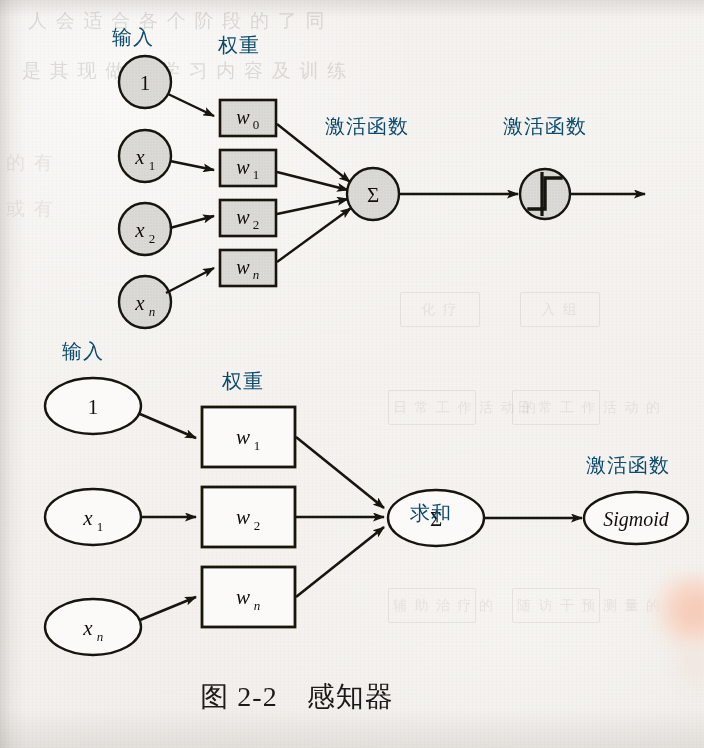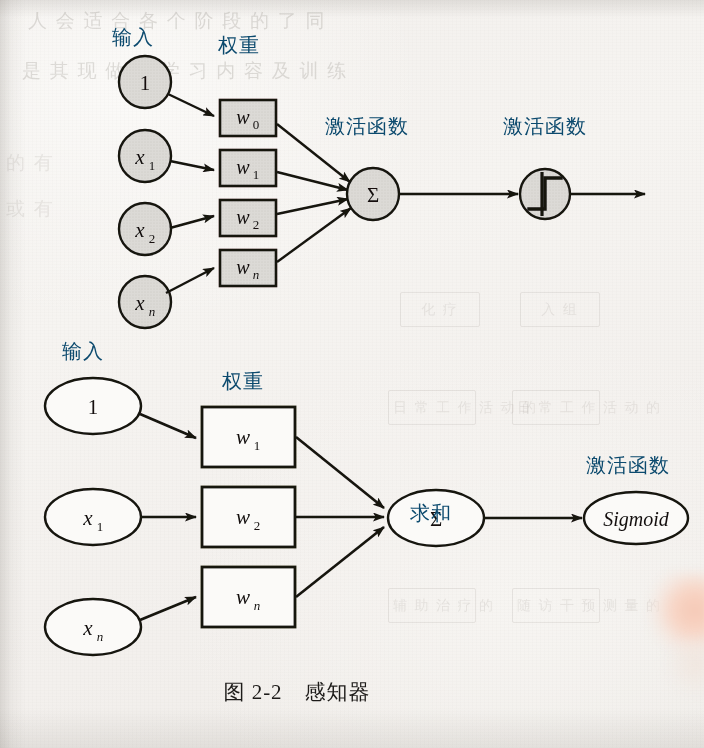--- a/index.html
+++ b/index.html
@@ -71,21 +71,21 @@
     position:absolute;right:-4px;top:640px;width:70px;height:70px;
     background:radial-gradient(ellipse 65% 60% at 85% 35%, rgba(240,228,220,.85) 0%, rgba(243,241,238,0) 75%);
     filter:blur(6px);
   }
 
   svg.figure{position:absolute;left:0;top:0;width:704px;height:748px;}
   .cap{
     position:absolute;
     width:594px;text-align:center;
     font-family:"Liberation Serif", serif;
-    font-size:21px;color:#1d1b19;
+    font-size:28px;color:#1d1b19;
     letter-spacing:1px;
   }
   .lbl{
     position:absolute;
     font-family:Liberation Mono, monospace;
     font-size:20px;color:#0c4a6e;
     white-space:nowrap;
     letter-spacing:1px;
   }
   .nodetxt{

